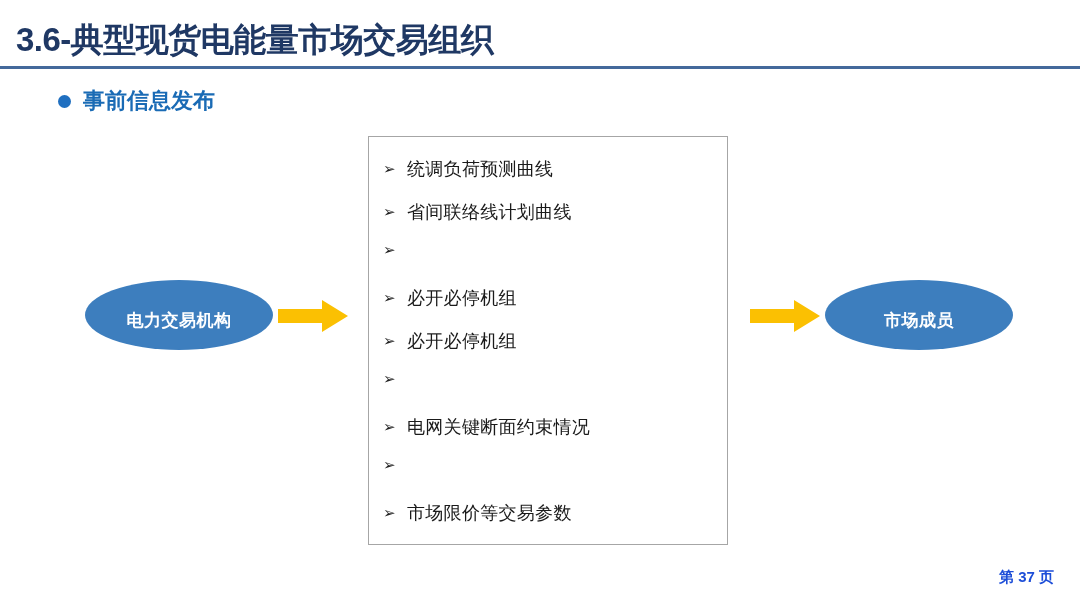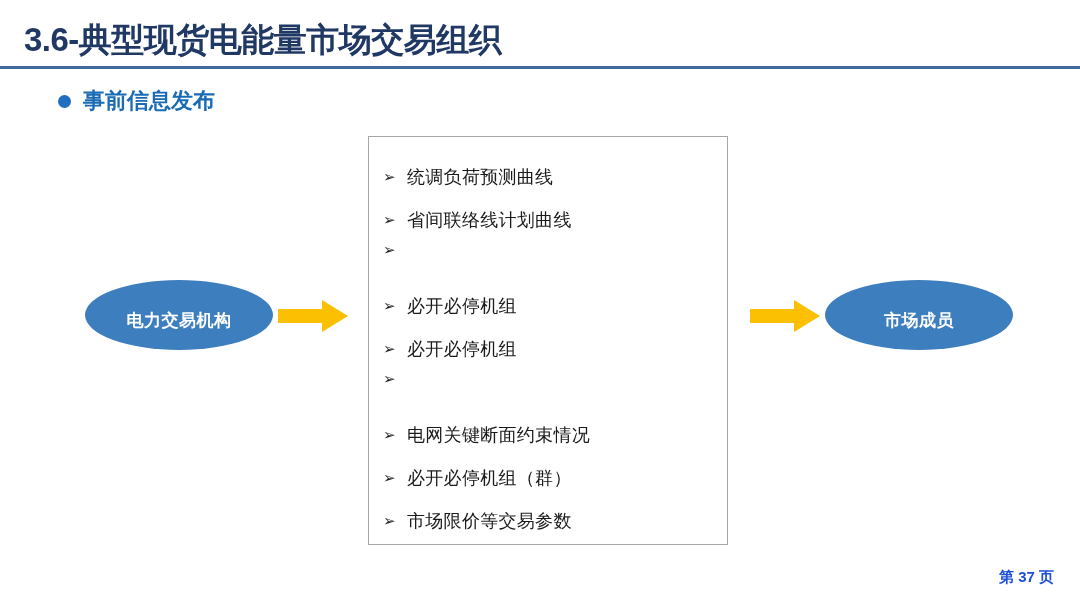--- a/index.html
+++ b/index.html
@@ -14,21 +14,21 @@
     position: relative;
     width: 1080px;
     height: 608px;
     background: #ffffff;
     overflow: hidden;
   }
 
   
   .slide-title {
     position: absolute;
-    left: 24px;
+    left: 16px;
     top: 18px;
     font-size: 33px;
     font-weight: bold;
     color: #1F3864;
     letter-spacing: -0.5px;
     white-space: nowrap;
     line-height: 44px;
   }
   .title-rule {
     position: absolute;
@@ -133,21 +133,20 @@
     flex: 0 0 auto;
     width: 24px;
     font-size: 15px;
     color: #222222;
     line-height: 1;
     transform: translateY(-1px);
   }
   .list-item-text {
     flex: 0 0 auto;
     letter-spacing: 0.3px;
-    margin-top: 8px;
   }
 
   
   .page-number {
     position: absolute;
     right: 26px;
     top: 568px;
     font-size: 15px;
     font-weight: bold;
     color: #1d4ed8;
@@ -200,21 +199,20 @@
       </li>
       <li>
         <span class="list-arrow-icon">➢</span>
       </li>
       <li>
         <span class="list-arrow-icon">➢</span>
         <span class="list-item-text">电网关键断面约束情况</span>
       </li>
       <li>
         <span class="list-arrow-icon">➢</span>
-        <span class="list-item-text">必开必停机组（群）</span>
       </li>
       <li>
         <span class="list-arrow-icon">➢</span>
         <span class="list-item-text">市场限价等交易参数</span>
       </li>
     </ul>
   </div>
 
   <div class="arrow" id="arrow-right">
     <svg width="70" height="36" viewBox="0 0 70 36" aria-hidden="true">

